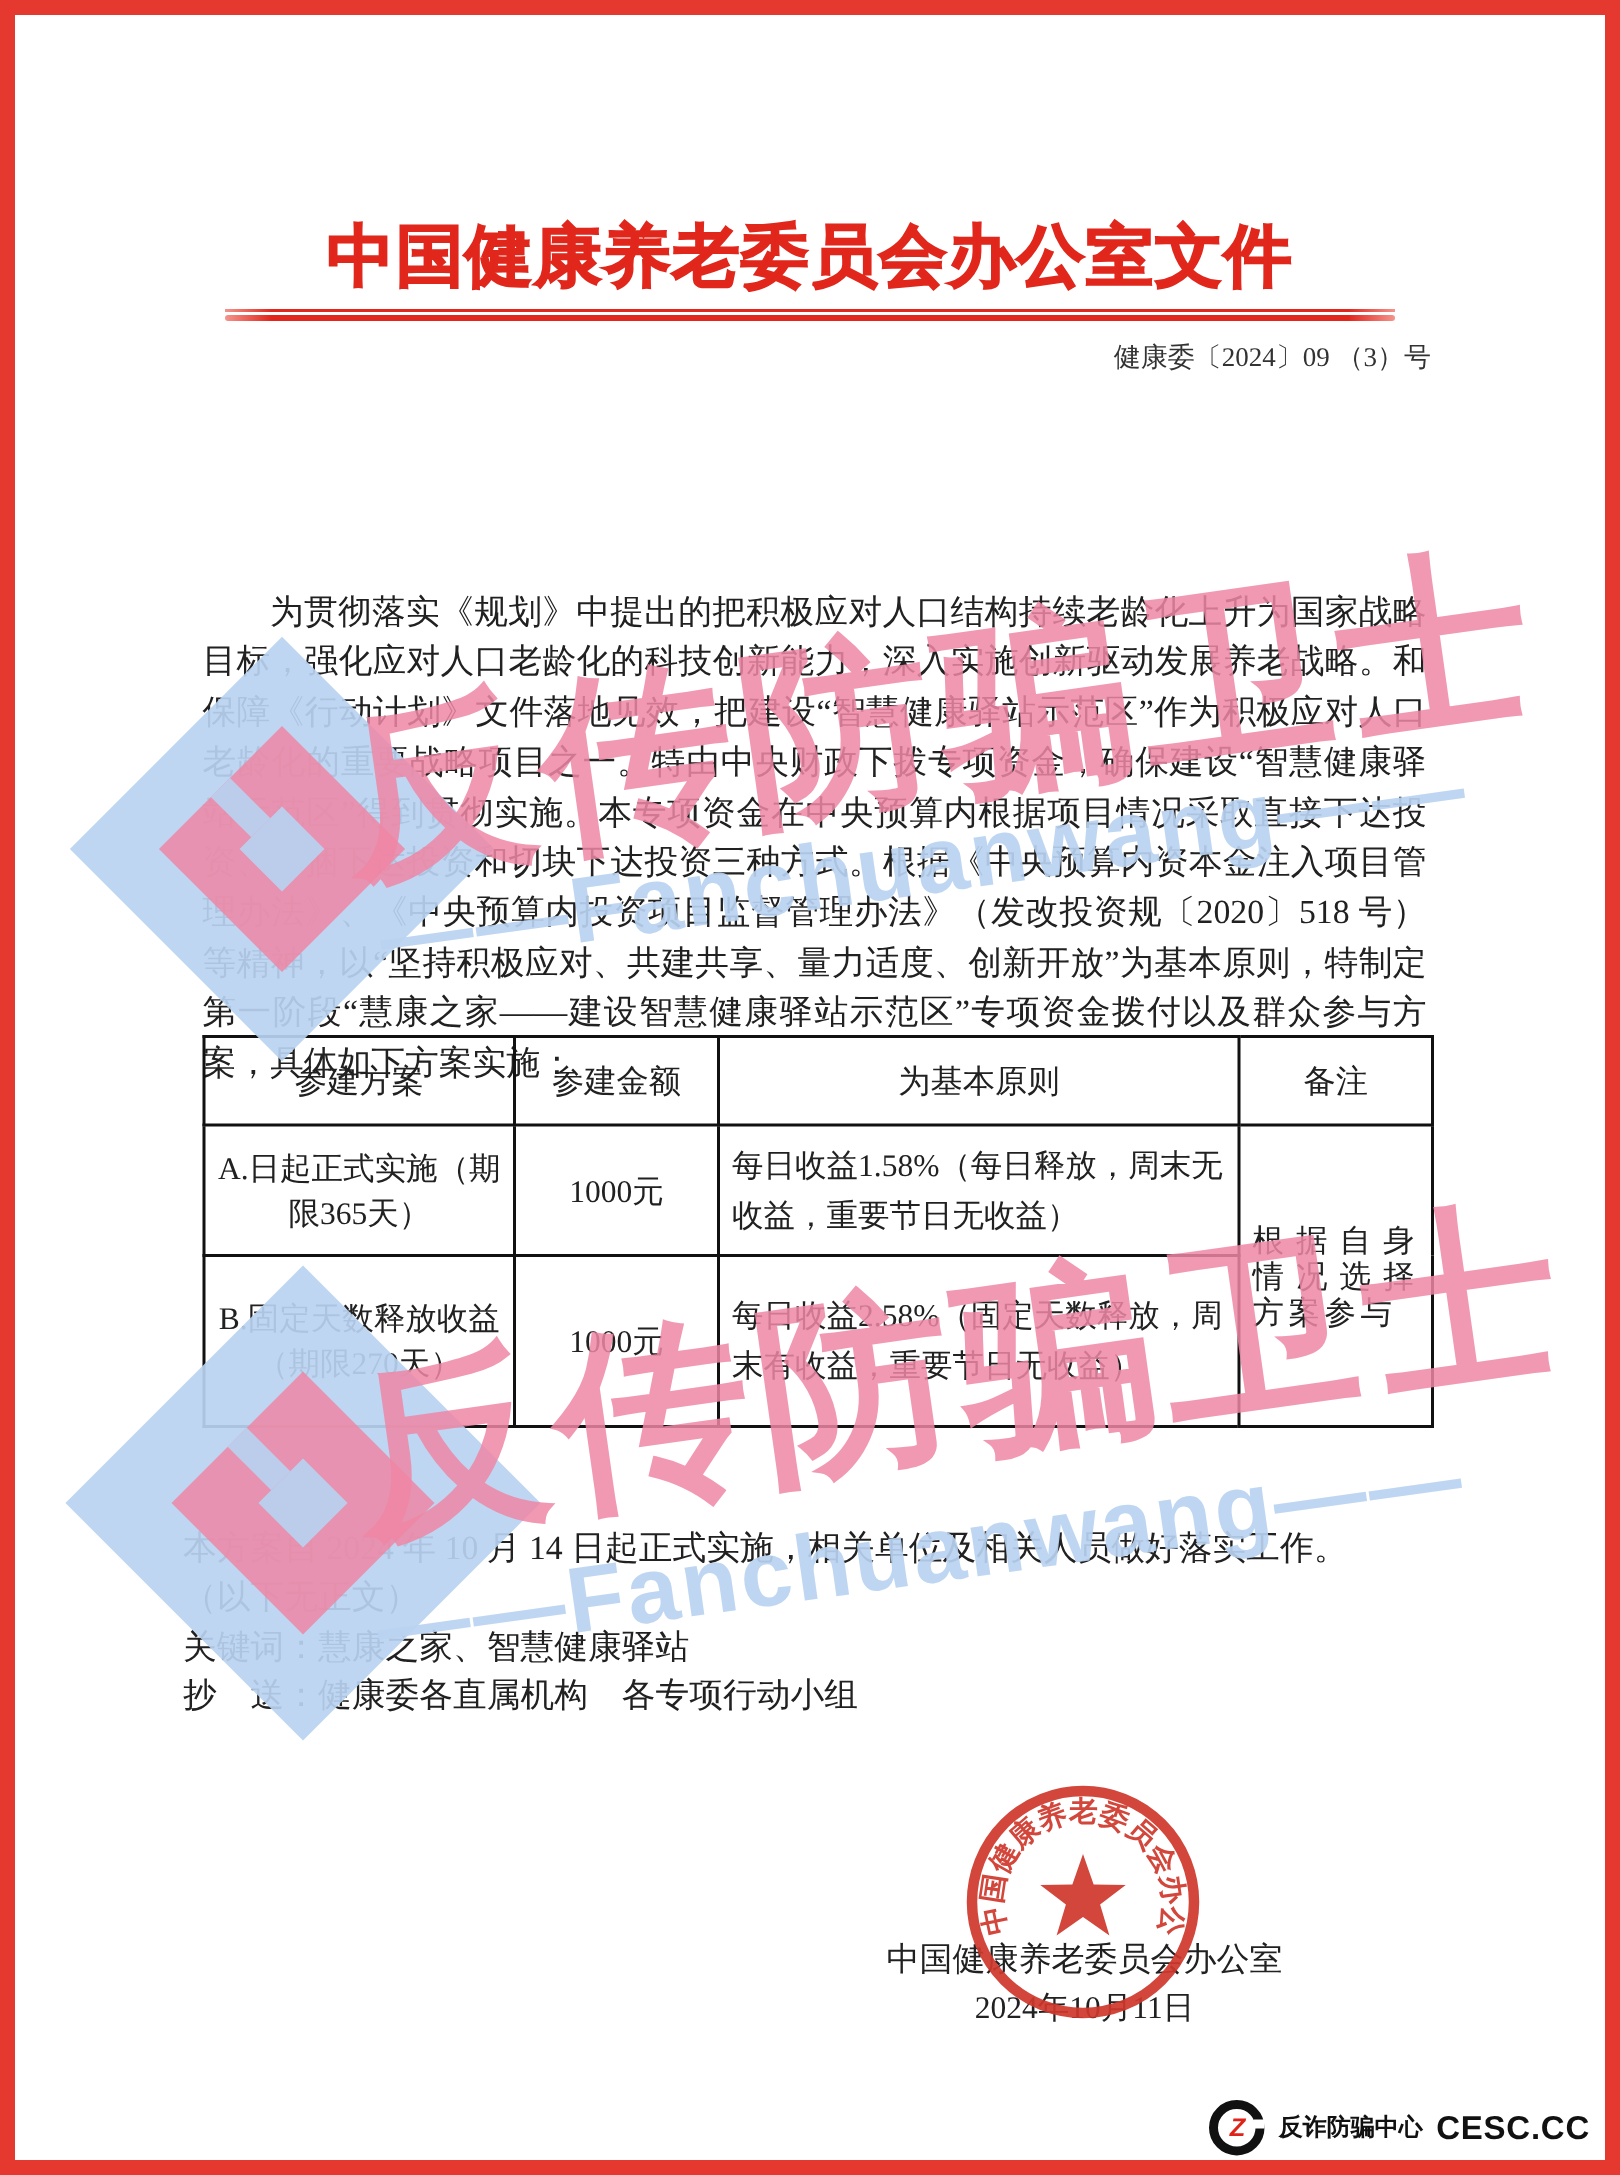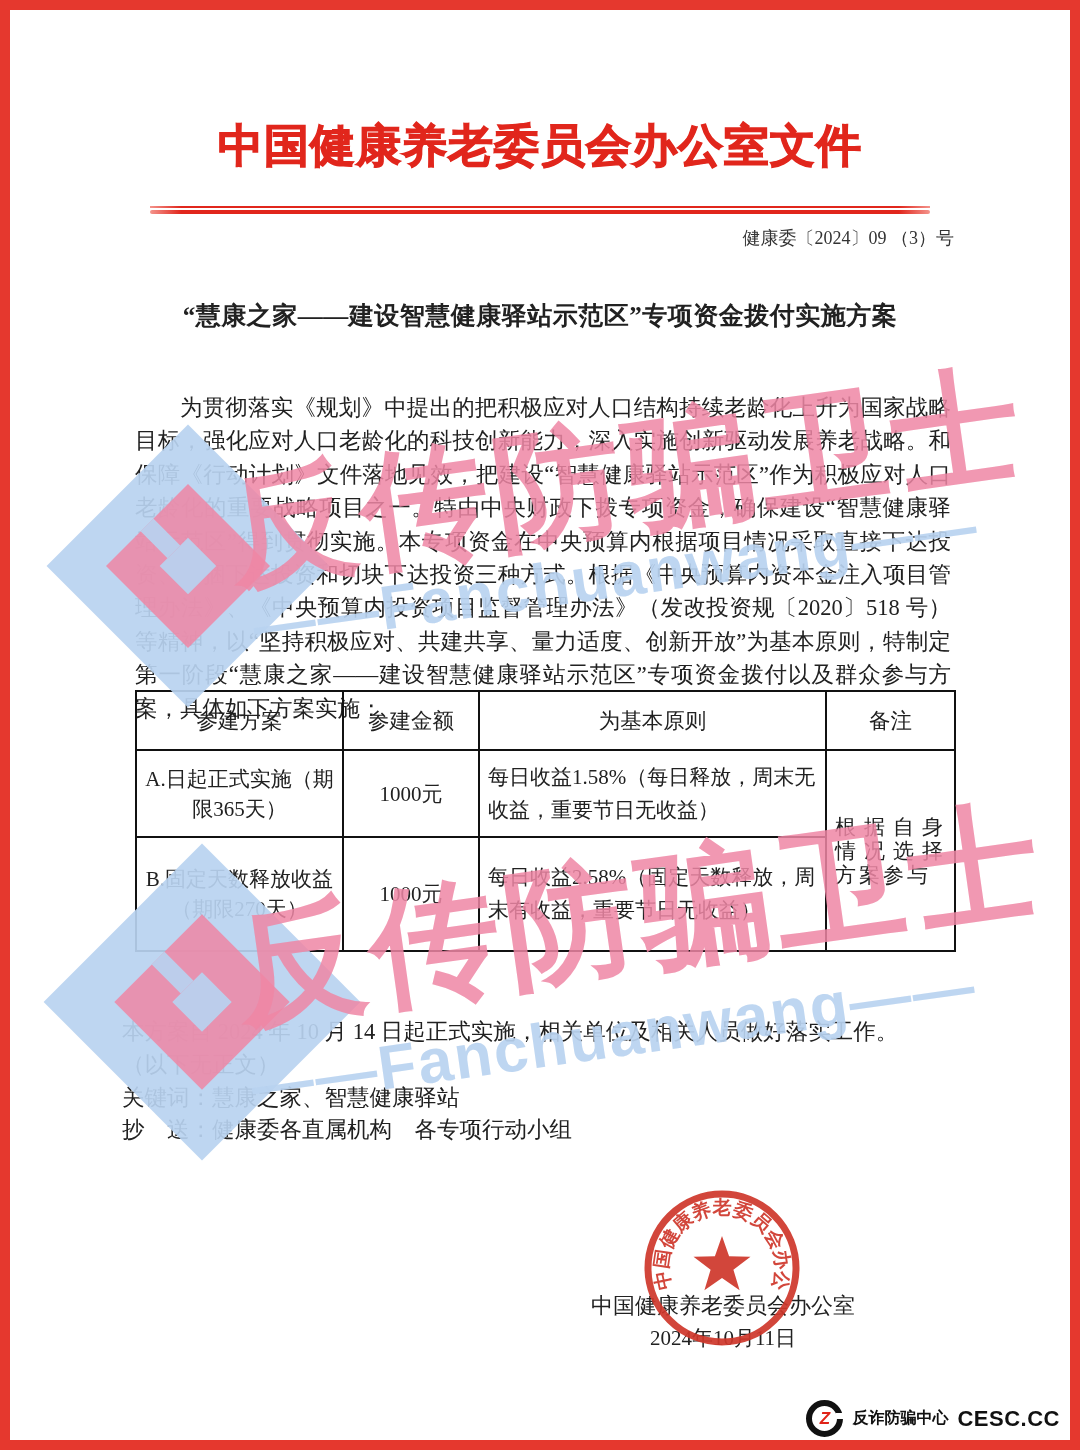--- a/index.html
+++ b/index.html
@@ -8,21 +8,21 @@
     --ink:#212121;
   }
   *{box-sizing:border-box;margin:0;padding:0;}
   html,body{width:1080px;height:1450px;background:#fff;}
   body{font-family:"Liberation Serif","DejaVu Serif",serif;color:var(--ink);overflow:hidden;}
   .page{position:relative;width:1080px;height:1450px;background:#fff;}
 
   
   .frame{position:absolute;inset:0;border:10px solid var(--border-red);z-index:60;pointer-events:none;}
 
-  .doc-title{position:absolute;top:116px;left:0;width:100%;text-align:center;
+  .doc-title{position:absolute;top:141px;left:0;width:100%;text-align:center;
     font-size:45px;font-weight:bold;color:var(--title-red);letter-spacing:1px;
     -webkit-text-stroke:1.2px var(--title-red);z-index:2;}
   .redline{position:absolute;top:206px;left:150px;width:780px;z-index:2;}
   .redline .thin{height:2px;background:linear-gradient(90deg,#f4948c 0%,var(--title-red) 4%,var(--title-red) 96%,#f4948c 100%);}
   .redline .thick{height:4px;margin-top:2px;border-radius:2px;
     background:linear-gradient(90deg,#f4948c 0%,var(--title-red) 4%,var(--title-red) 96%,#f4948c 100%);}
   .doc-num{position:absolute;top:226px;right:126px;font-size:18px;color:#333;z-index:2;}
 
   .subtitle{position:absolute;top:299px;left:0;width:100%;text-align:center;
     font-size:25px;font-weight:bold;letter-spacing:0.5px;z-index:2;}
@@ -76,21 +76,20 @@
 <body>
 
 <div class="page">
 
   <div class="doc-title">中国健康养老委员会办公室文件</div>
   <div class="redline">
     <div class="thin"></div>
     <div class="thick"></div>
   </div>
   <div class="doc-num">健康委〔2024〕09 （3）号</div>
-  <div class="subtitle">“慧康之家——建设智慧健康驿站示范区”专项资金拨付实施方案</div>
 
   <div class="body-par">为贯彻落实《规划》中提出的把积极应对人口结构持续老龄化上升为国家战略目标，强化应对人口老龄化的科技创新能力，深入实施创新驱动发展养老战略。和保障《行动计划》文件落地见效，把建设“智慧健康驿站示范区”作为积极应对人口老龄化的重要战略项目之一。特由中央财政下拨专项资金，确保建设“智慧健康驿站示范区”得到贯彻实施。本专项资金在中央预算内根据项目情况采取直接下达投资、打捆下达投资和切块下达投资三种方式。根据《中央预算内资本金注入项目管理办法》、《中央预算内投资项目监督管理办法》（发改投资规〔2020〕518 号）等精神，以“坚持积极应对、共建共享、量力适度、创新开放”为基本原则，特制定第一阶段“慧康之家——建设智慧健康驿站示范区”专项资金拨付以及群众参与方案，具体如下方案实施：</div>
 
   <table class="plan">
     <colgroup>
         <col style="width:207px">
         <col style="width:136px">
         <col style="width:347px">
         <col style="width:129px">
       </colgroup>

